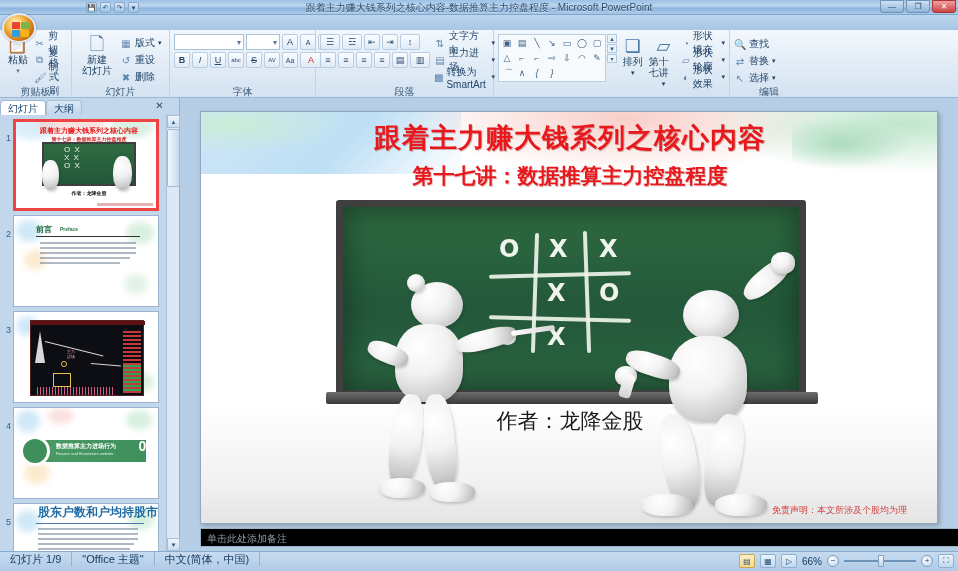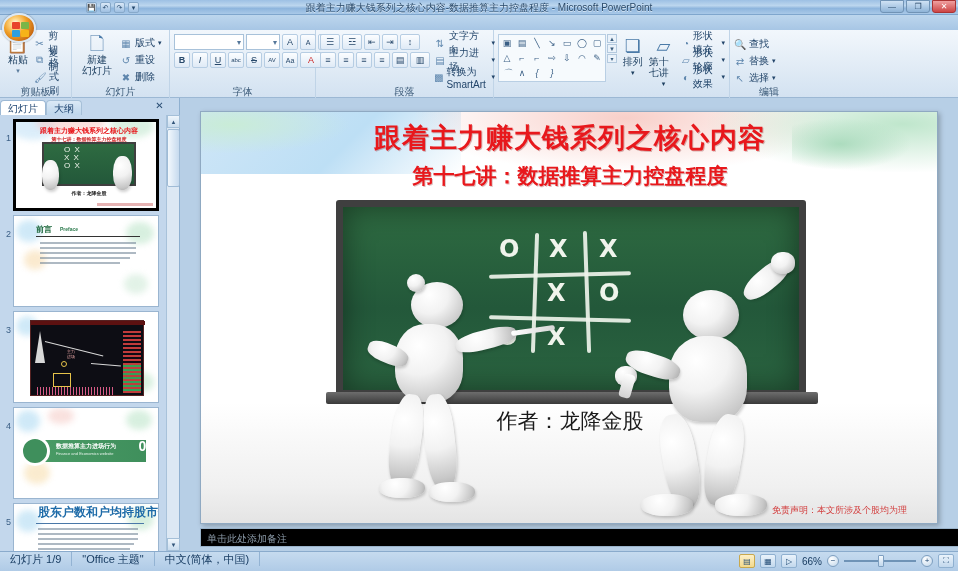--- a/index.html
+++ b/index.html
@@ -155,21 +155,21 @@
   .thumbs {
     position:absolute; left:0; top:17px; width:167px; height:436px;
     background:#c3d7ec; overflow:hidden; padding-top:2px;
   }
   .thumb-row { position:relative; display:flex; align-items:flex-start; padding:2px 4px 2px 2px; }
   .thumb-num { width:11px; font-size:9px; color:#3b5f85; text-align:right; padding-right:2px; padding-top:14px; }
   .thumb {
     width:146px; height:92px; background:#fff;
     border:1px solid #9ab5d0; position:relative; overflow:hidden;
   }
-  .thumb.sel { border:3px solid #000000; }
+  .thumb.sel { border:3px solid #ef4444; }
   .pane-scroll {
     position:absolute; right:0; top:17px; width:13px; height:436px;
     background:#dce8f4; border-left:1px solid #a8c2da;
   }
   .sc-btn { width:13px; height:13px; background:linear-gradient(to bottom,#eff6fc,#c9dcee);
             border:1px solid #a4bfd8; font-size:6px; color:#31557a;
             display:flex; align-items:center; justify-content:center; }
   .sc-thumb { position:absolute; left:0; top:14px; width:13px; height:58px;
               background:linear-gradient(to right,#f2f8fd,#c6daee); border:1px solid #9fbbd6; border-radius:2px; }
 

